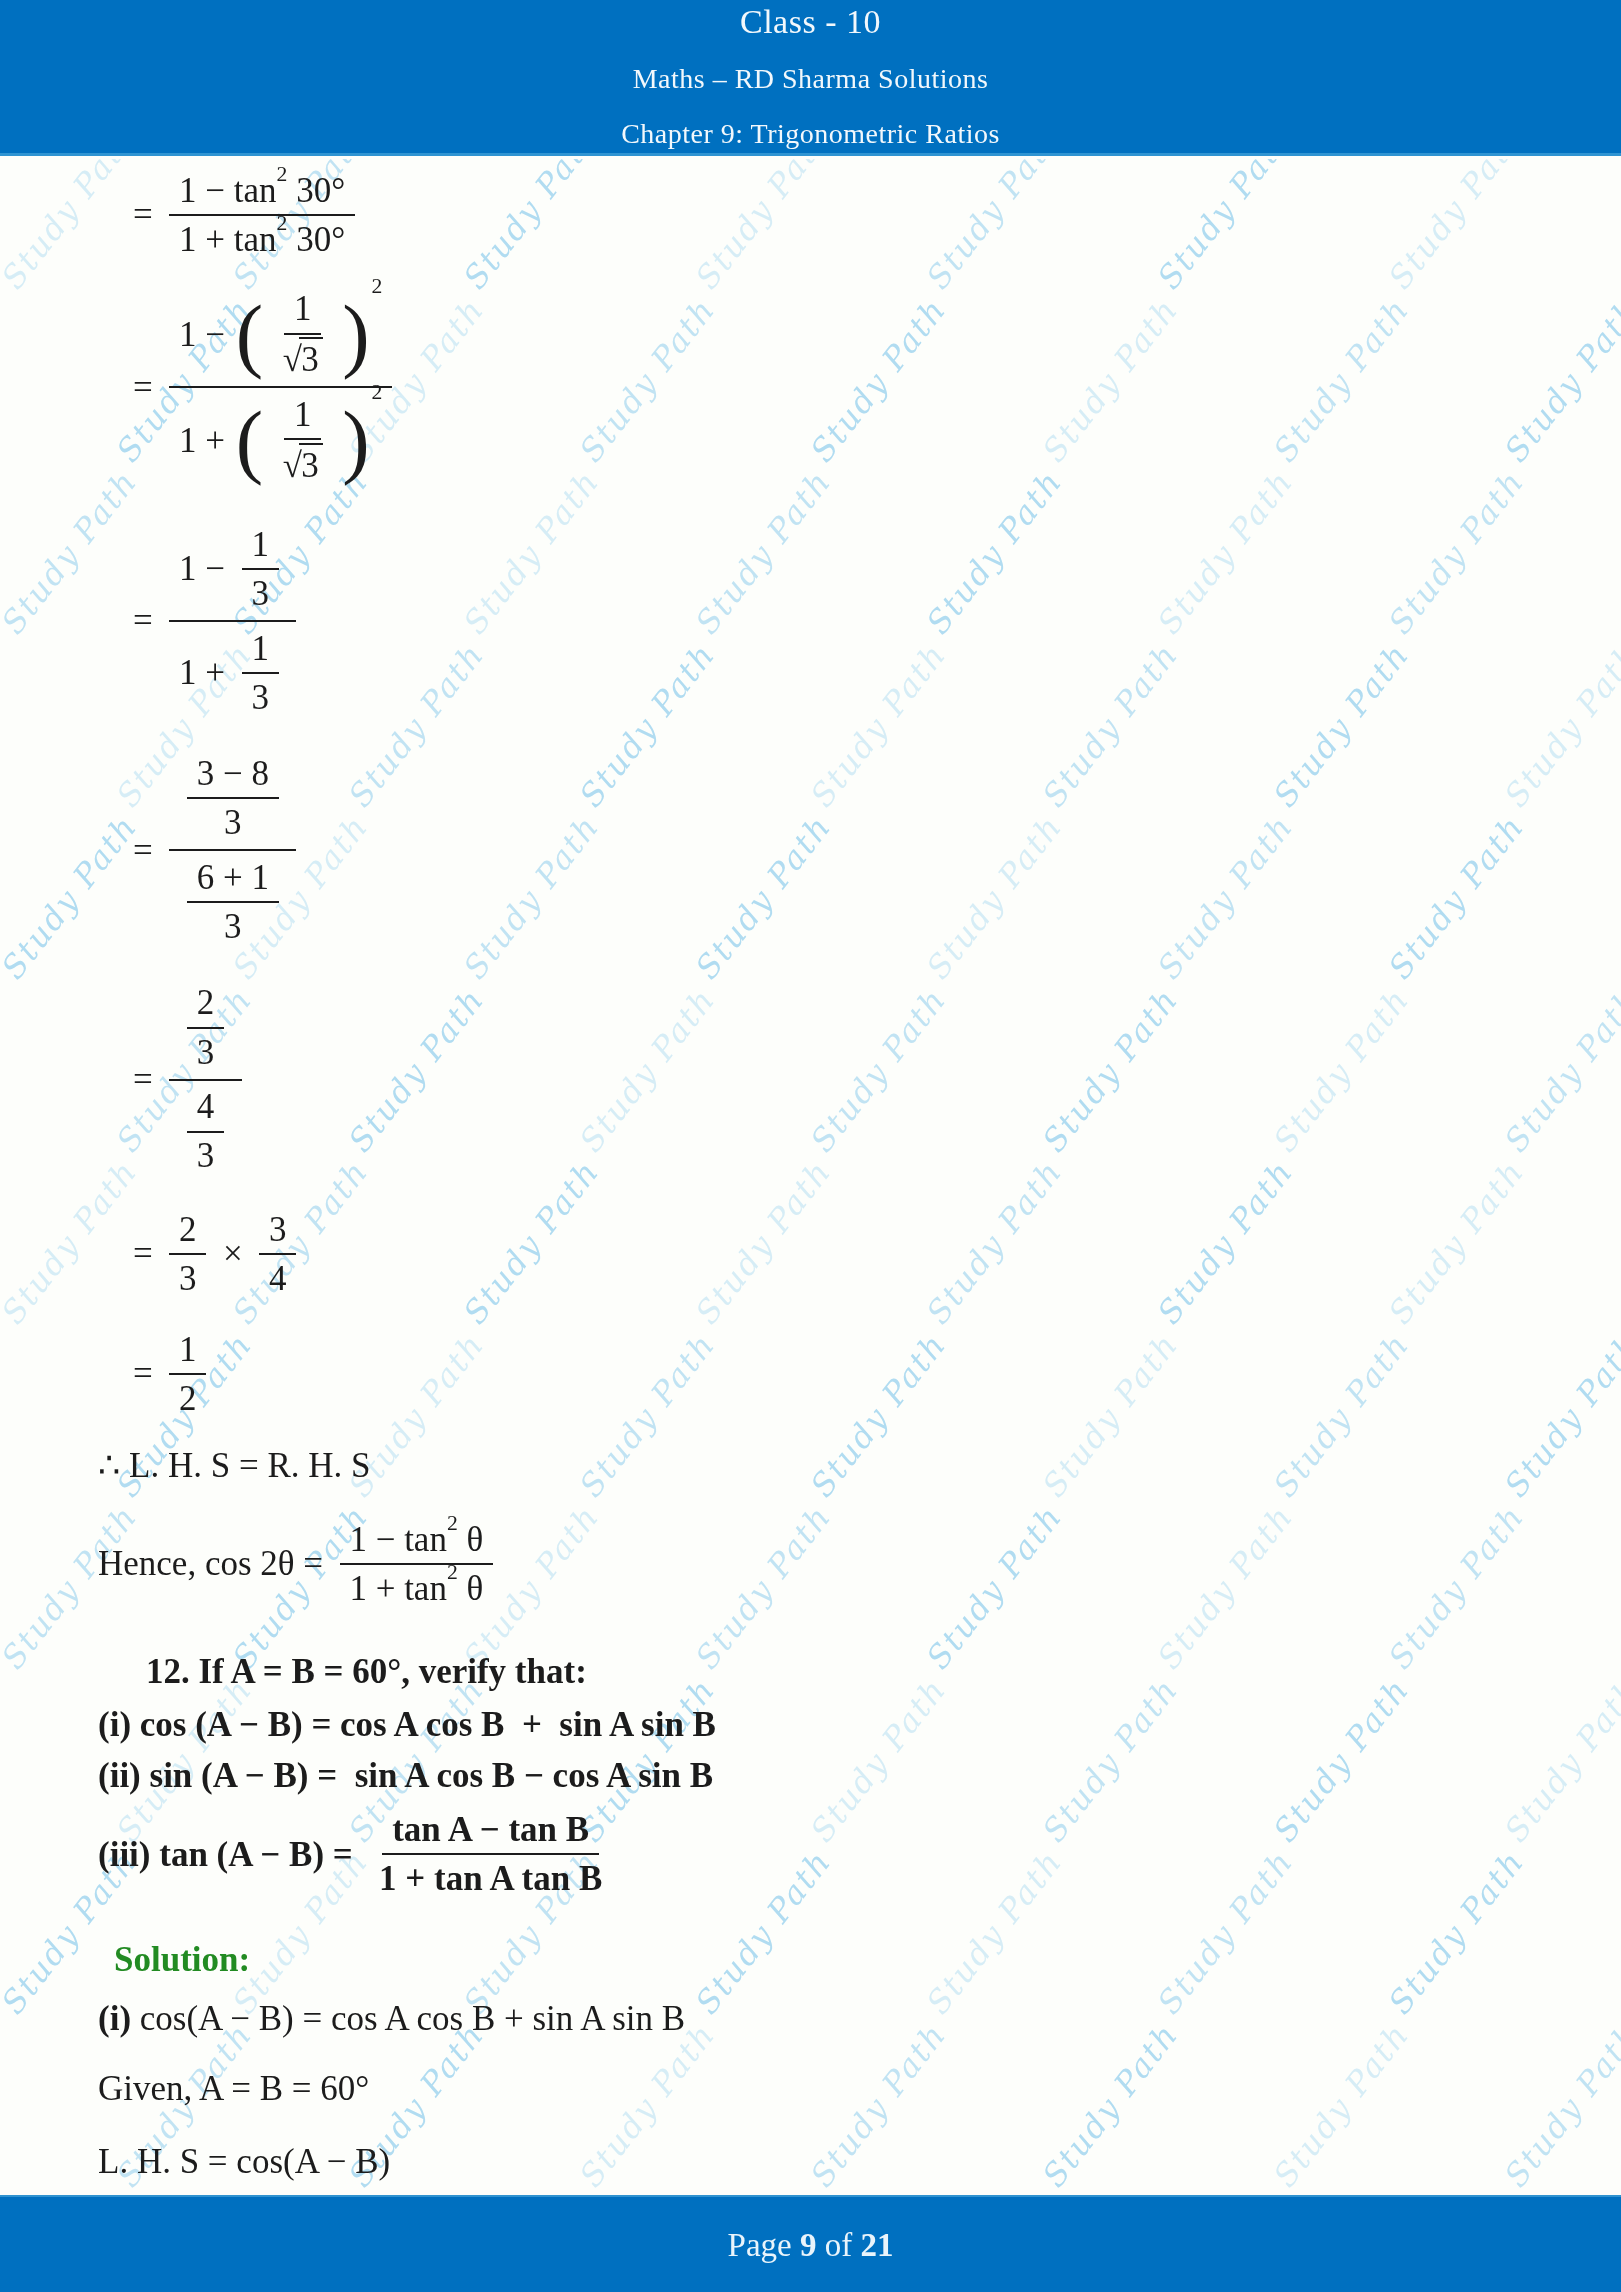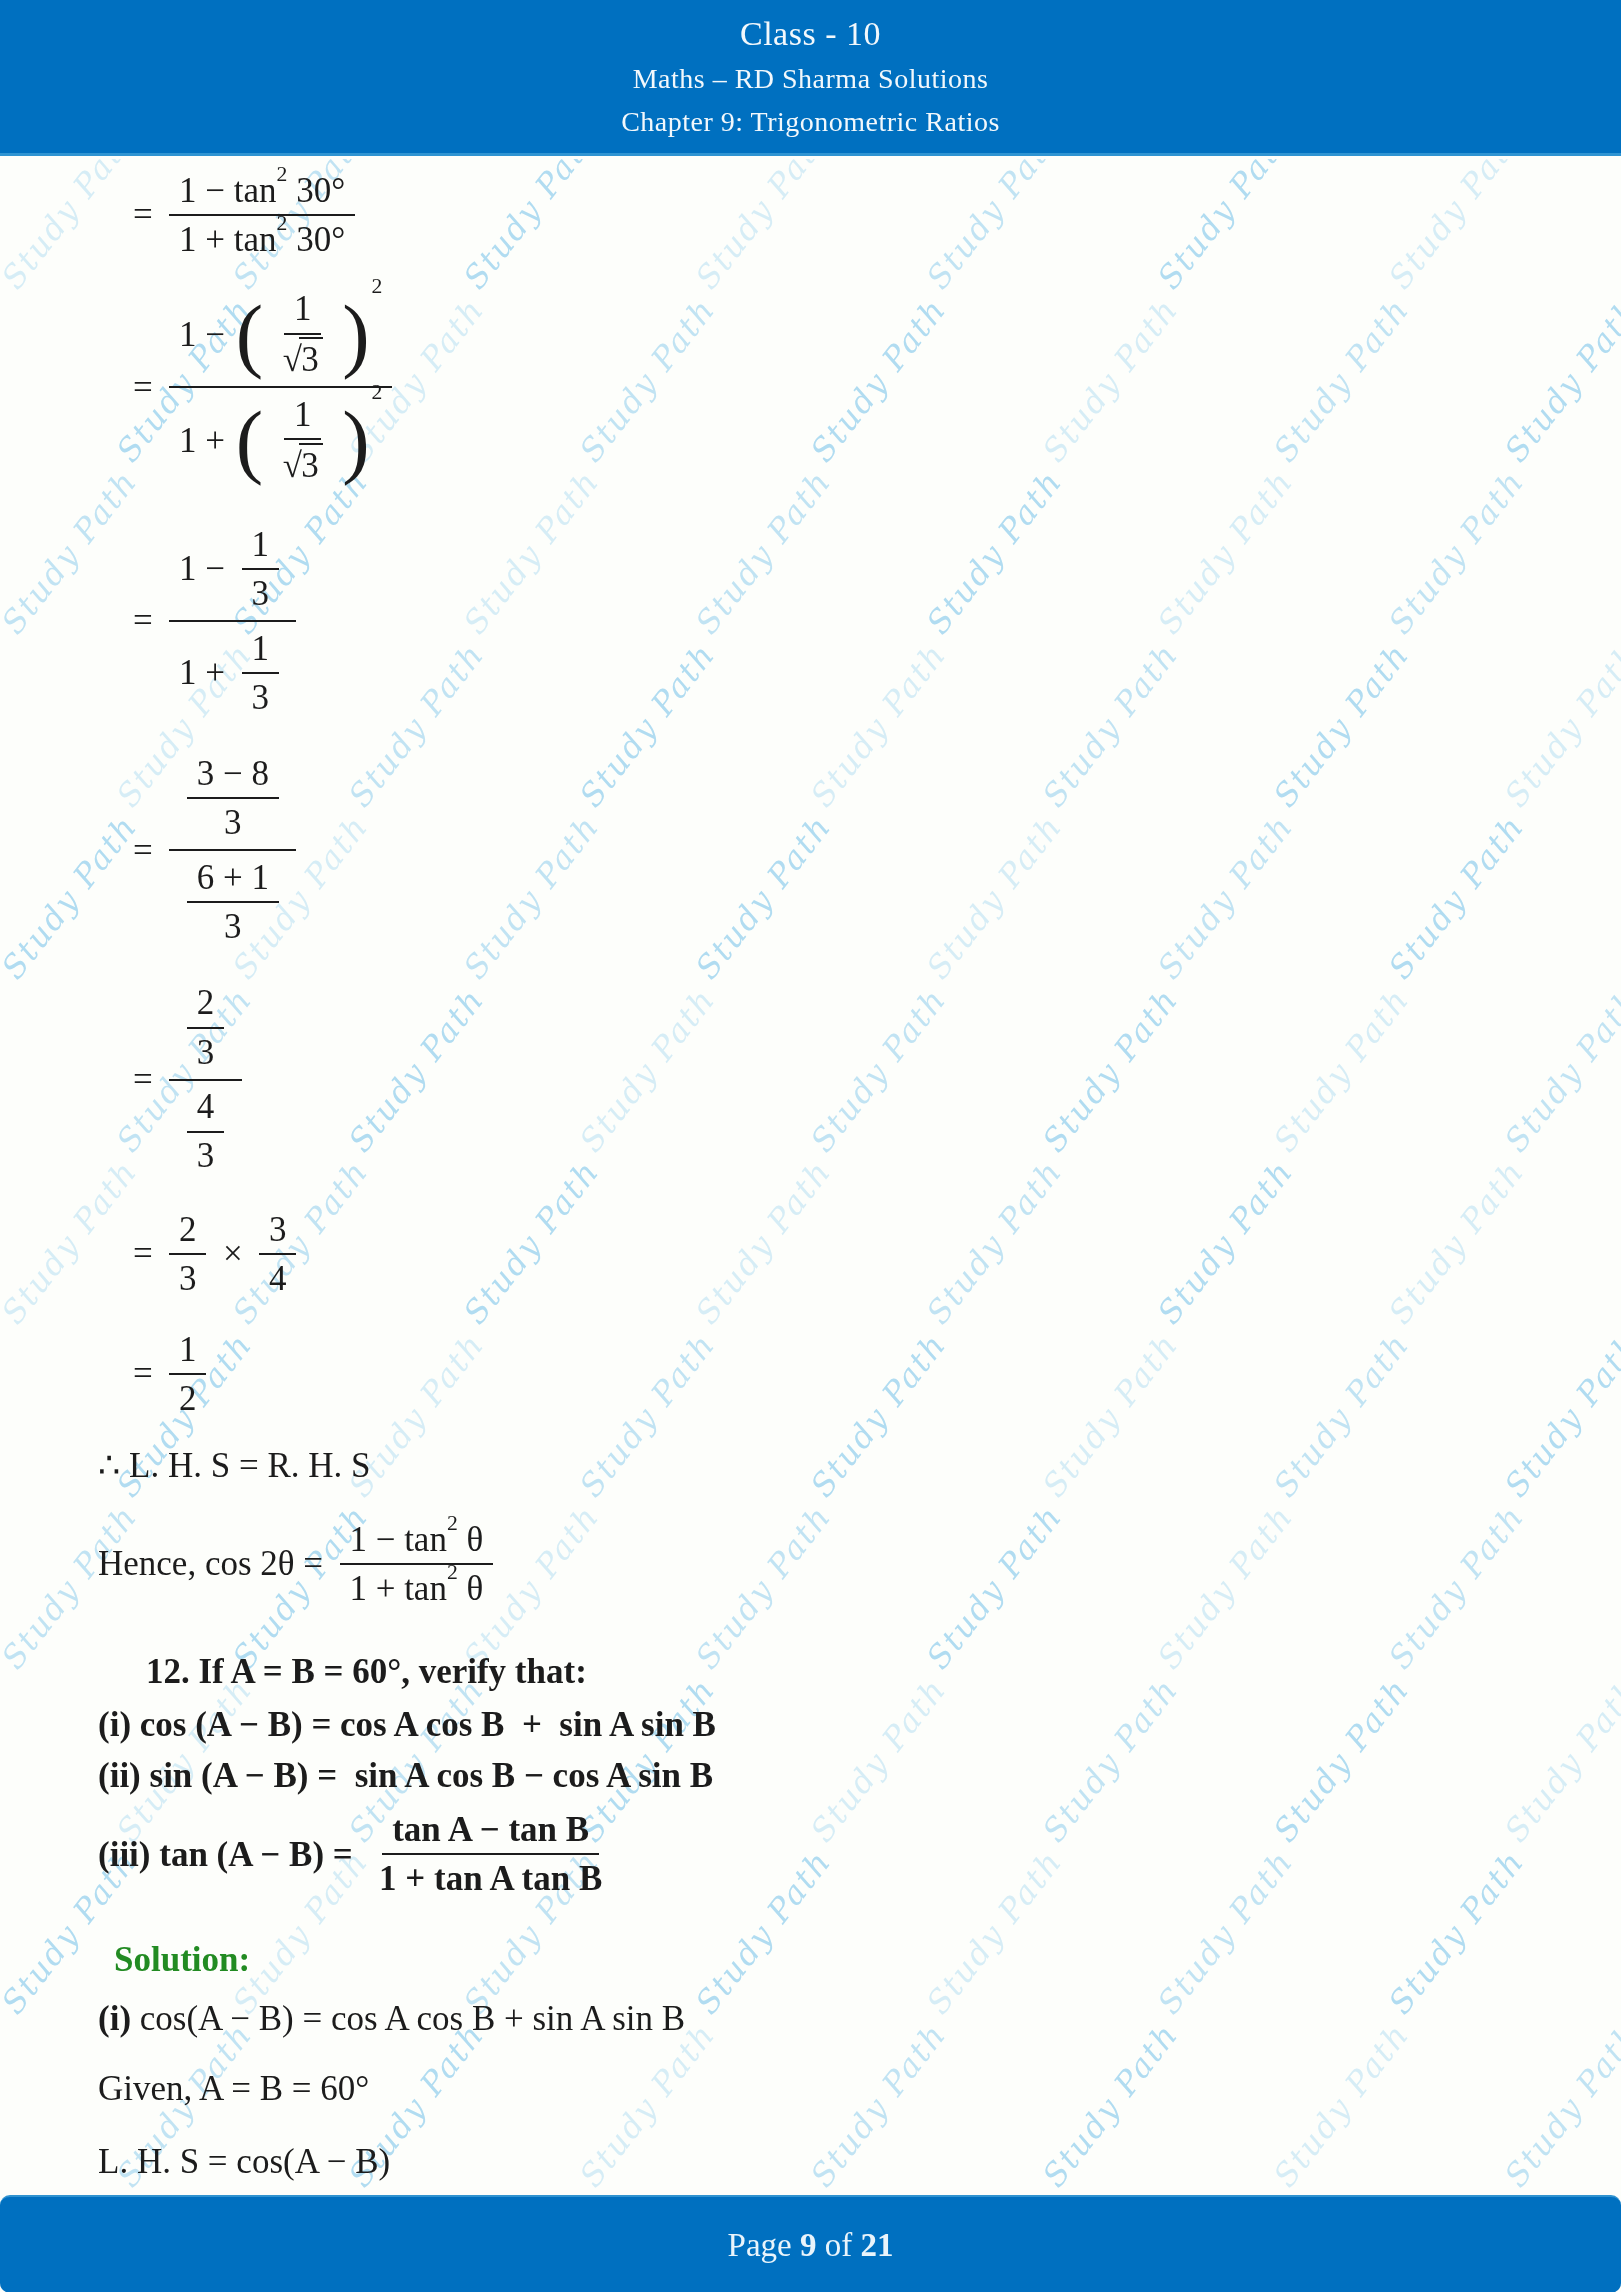--- a/index.html
+++ b/index.html
@@ -11,22 +11,22 @@
     font-family:"Liberation Serif","DejaVu Serif",serif;
   }
   
   .band{
     position:absolute;left:0;right:0;
     background:#0070c0;
     color:#f2f8fc;
     display:flex;flex-direction:column;align-items:center;justify-content:center;
     z-index:3;
   }
-  .band.header{top:0;height:153px;border-bottom:3.9px solid #2f94d2;gap:12px;}
-  .band.footer{bottom:0;height:96px;border-top:2.9px solid #3093d0;border-radius:10px;}
+  .band.header{top:0;height:153px;border-bottom:3.9px solid #2f94d2;gap:24px;}
+  .band.footer{bottom:0;height:96px;border-top:2.9px solid #3093d0;}
   .h-line{font-size:28px;line-height:1.1;letter-spacing:0.5px;}
   .h-line.h1{font-size:34px;}
   .footer-text{font-size:33px;color:#e9f4fb;}
   .footer-text b{font-weight:bold;}
   
   .watermark-layer{
     position:absolute;left:0;right:0;top:159px;bottom:101px;
     overflow:hidden;z-index:1;pointer-events:none;
   }
   .wm{

